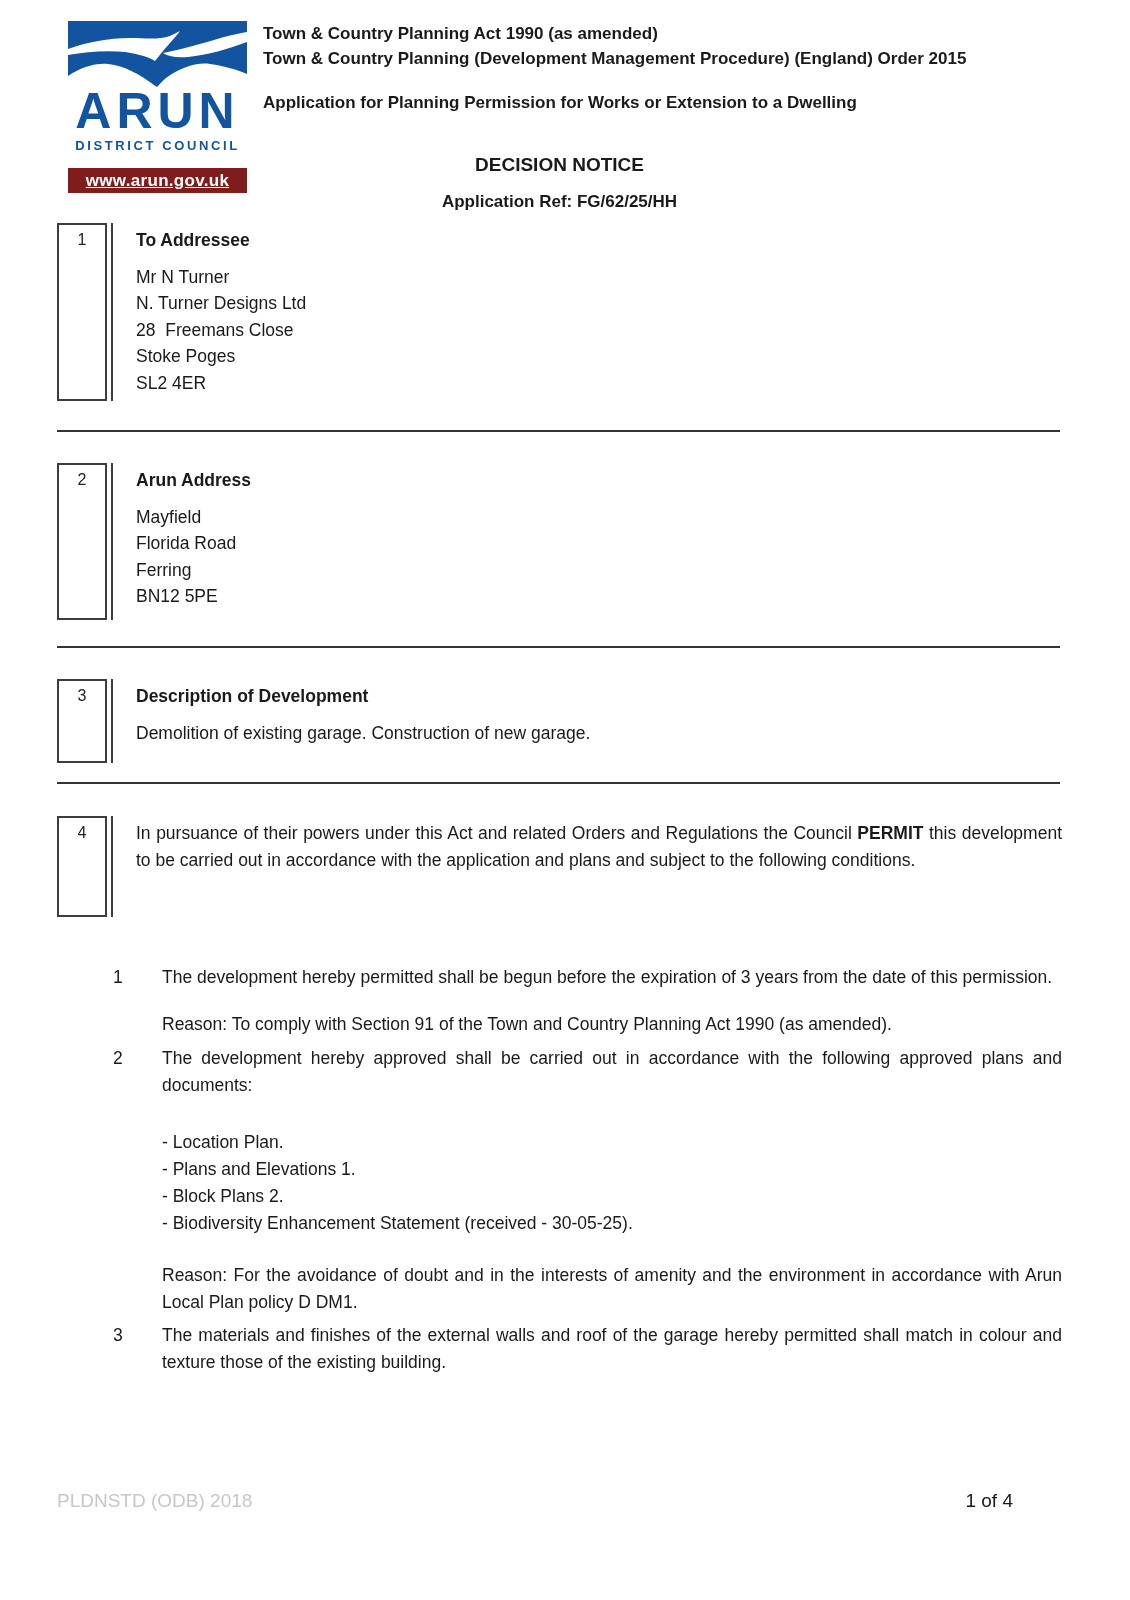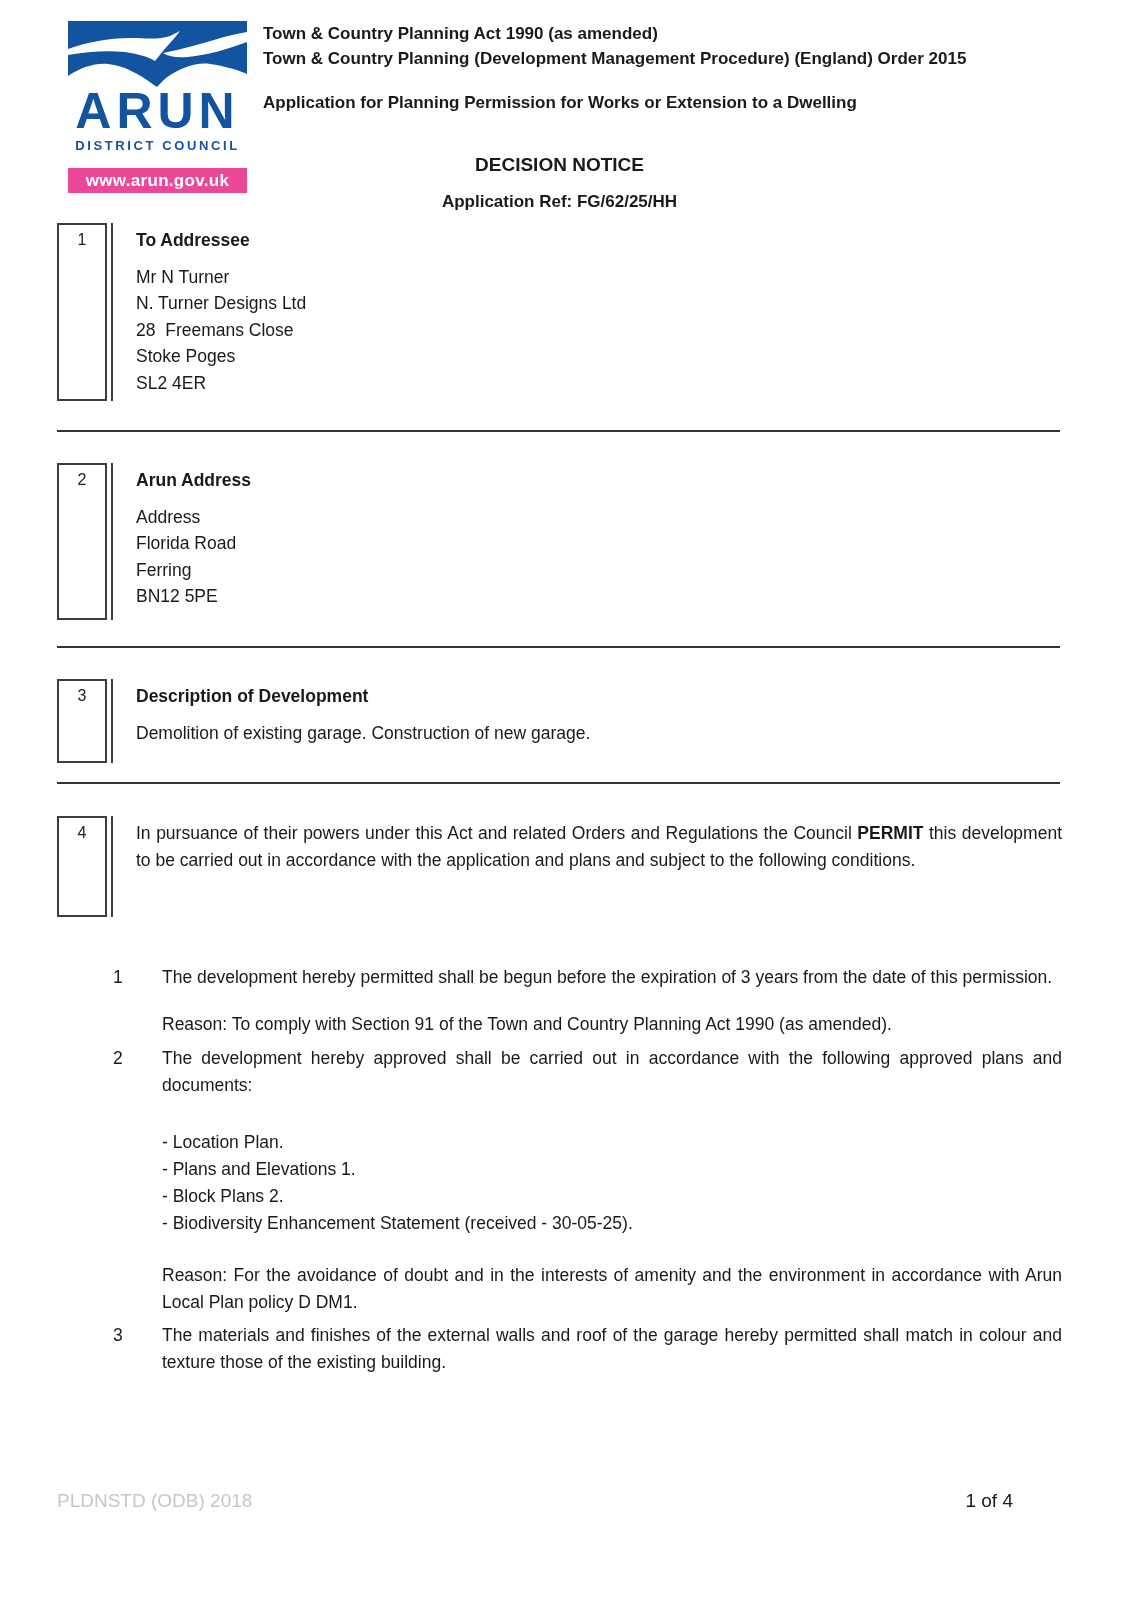--- a/index.html
+++ b/index.html
@@ -21,23 +21,24 @@
   .logo-waves { display:block; width:179px; height:68px; }
   .logo-org {
     font-weight:bold; font-size:50px; line-height:44px;
     letter-spacing:5px; color:#12549f; margin-top:0px;
   }
   .logo-sub {
     font-weight:bold; font-size:13px; letter-spacing:2.6px;
     color:#12549f; margin-top:5px; white-space:nowrap;
   }
   .logo-banner {
-    margin-top:15px; background:#ec4899; color:#ffffff;
+    margin-top:15px; background:#7f1d1d; color:#ffffff;
     font-weight:bold; font-size:17px; line-height:25px; height:25px;
     letter-spacing:0.3px;
+    text-decoration:underline;
   }
   
   .content { position:absolute; left:57px; top:0; width:1005px; }
   .acts {
     margin-left:206px; width:770px; margin-top:21px;
     font-weight:bold; font-size:17px; line-height:25px;
   }
   .app-title {
     margin-left:206px; width:770px; margin-top:19px;
     font-weight:bold; font-size:17px; line-height:25px;
@@ -127,21 +128,21 @@
     </div>
 
     <div class="rule rule-1"></div>
 
     <div class="sec sec-2">
       <div class="numbox">2</div>
       <div class="vrule"></div>
       <div class="sec-body">
         <div class="sec-label">Arun Address</div>
         <div>
-            <div class="addr-line">Address</div>
+            <div class="addr-line">Mayfield</div>
             <div class="addr-line">Florida Road</div>
             <div class="addr-line">Ferring</div>
             <div class="addr-line">BN12 5PE</div>
           </div>
       </div>
     </div>
 
     <div class="rule rule-2"></div>
 
     <div class="sec sec-3">

